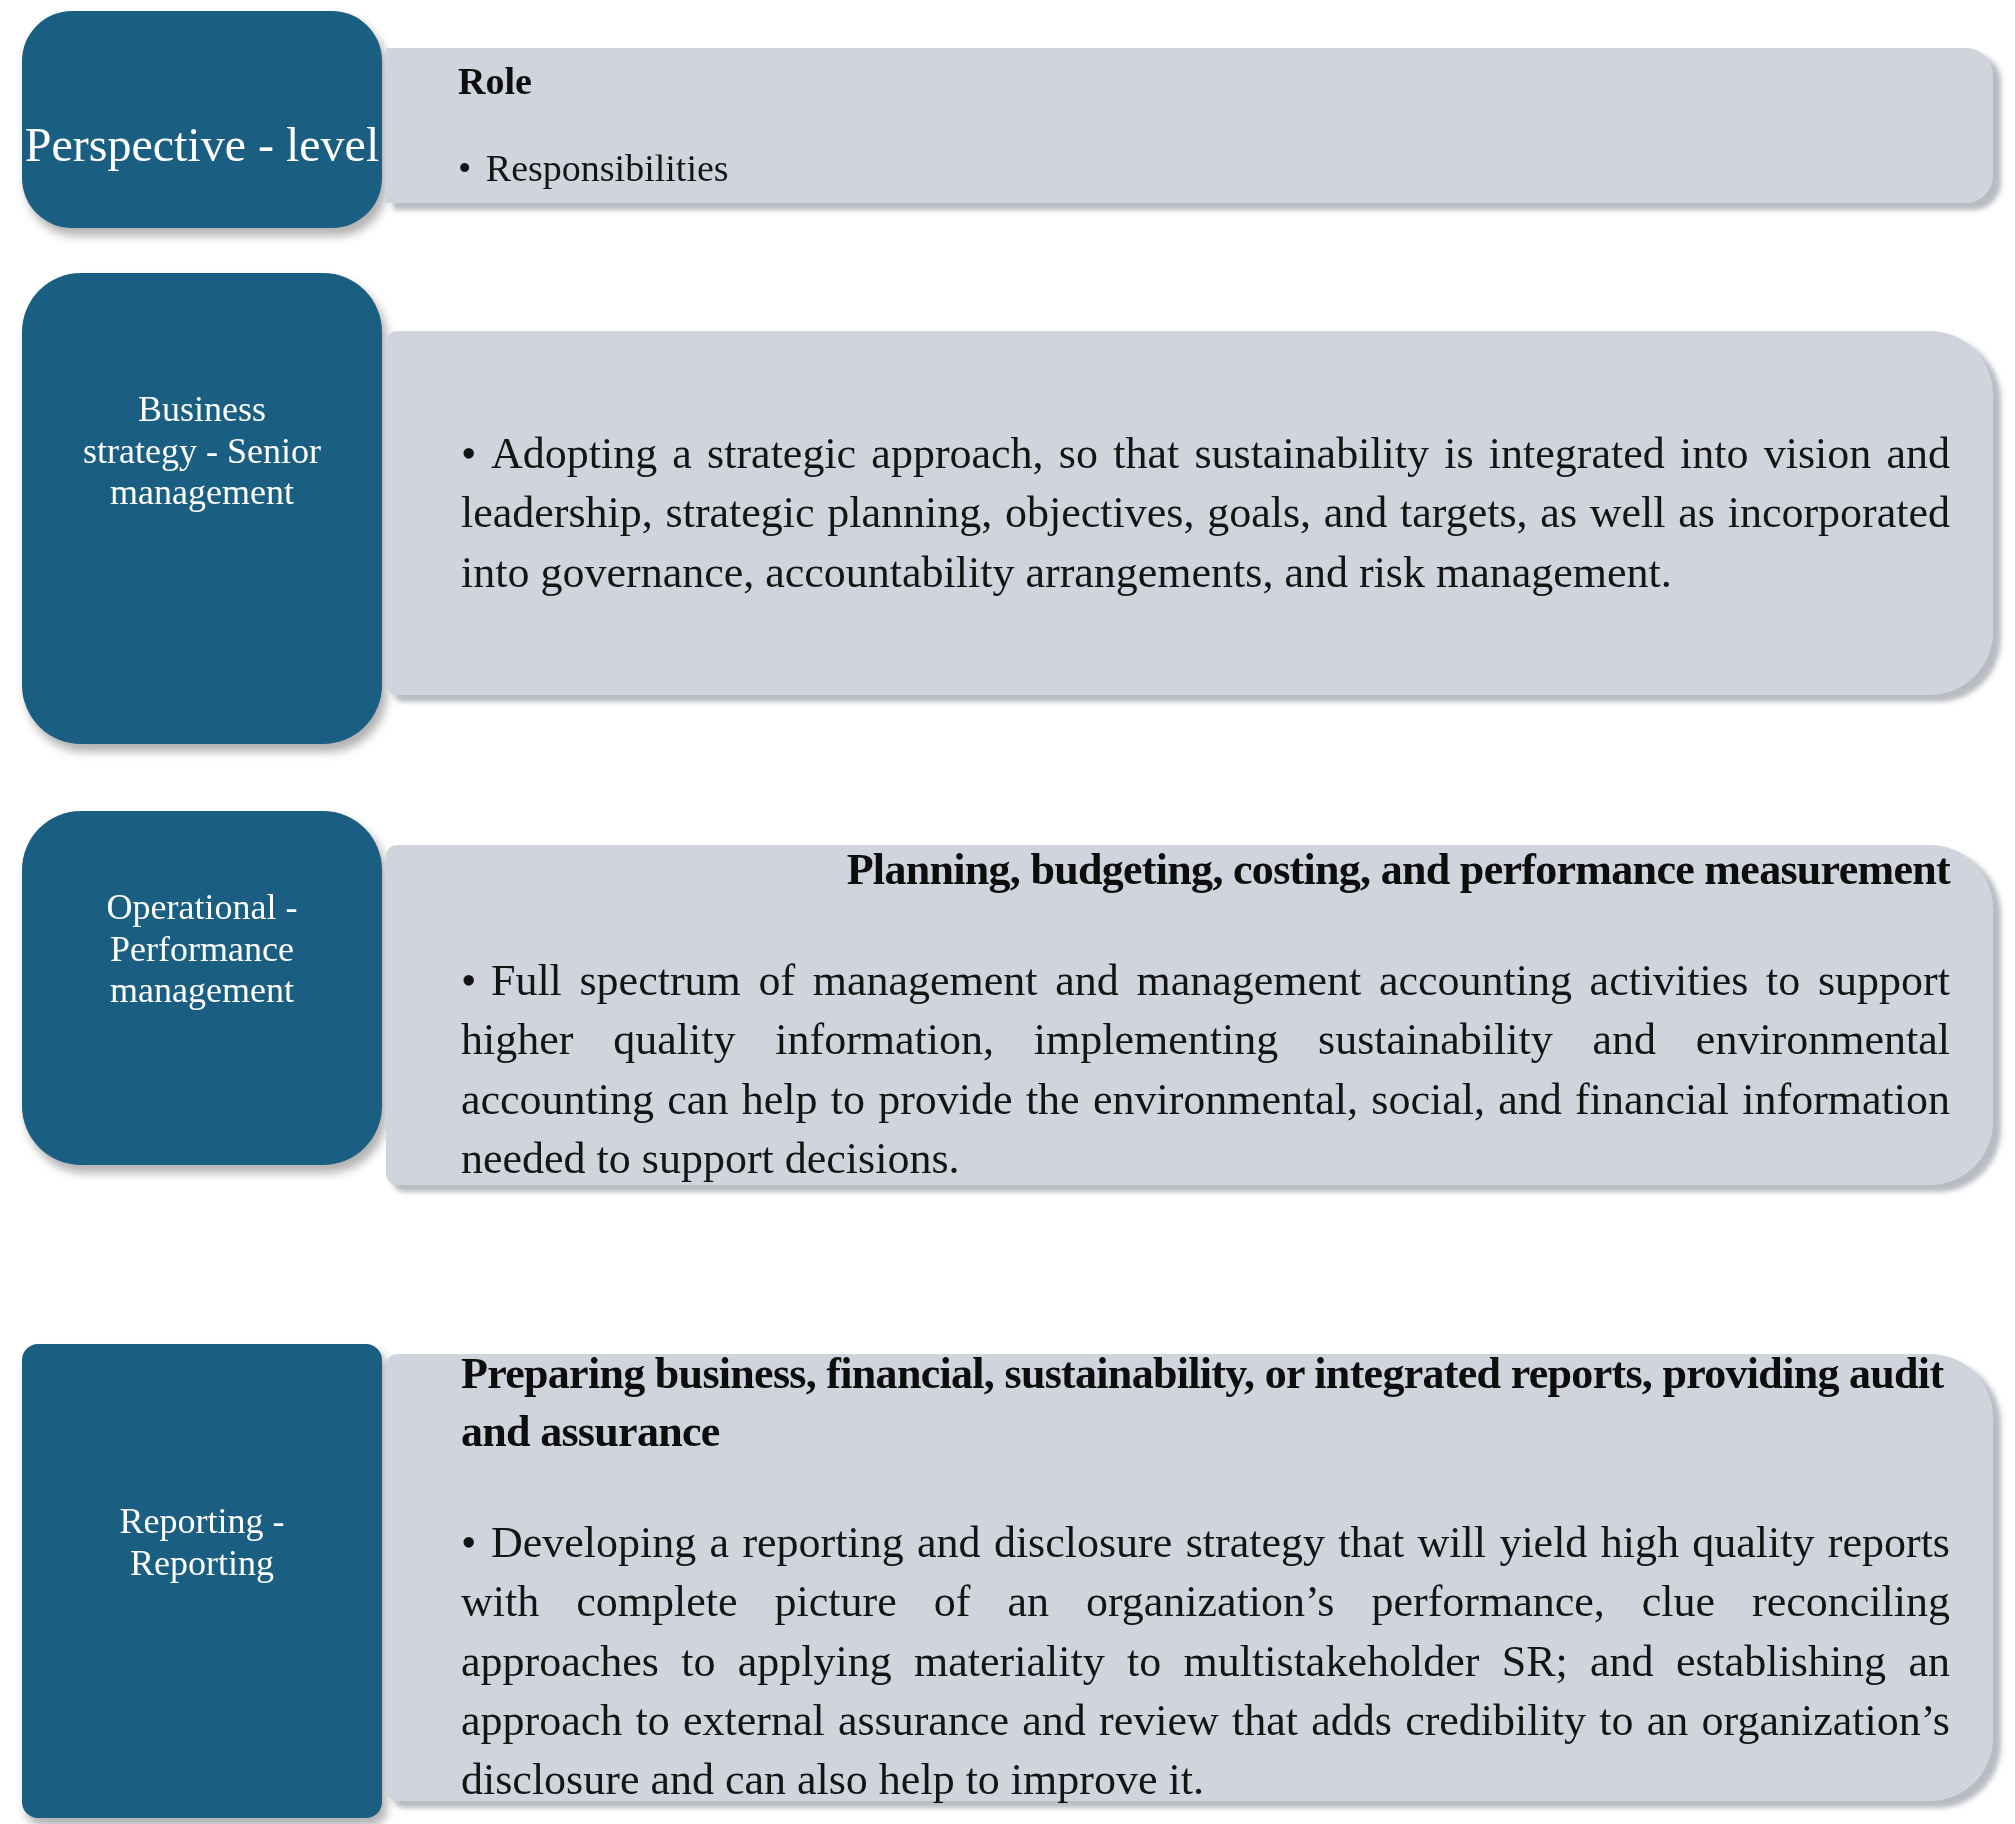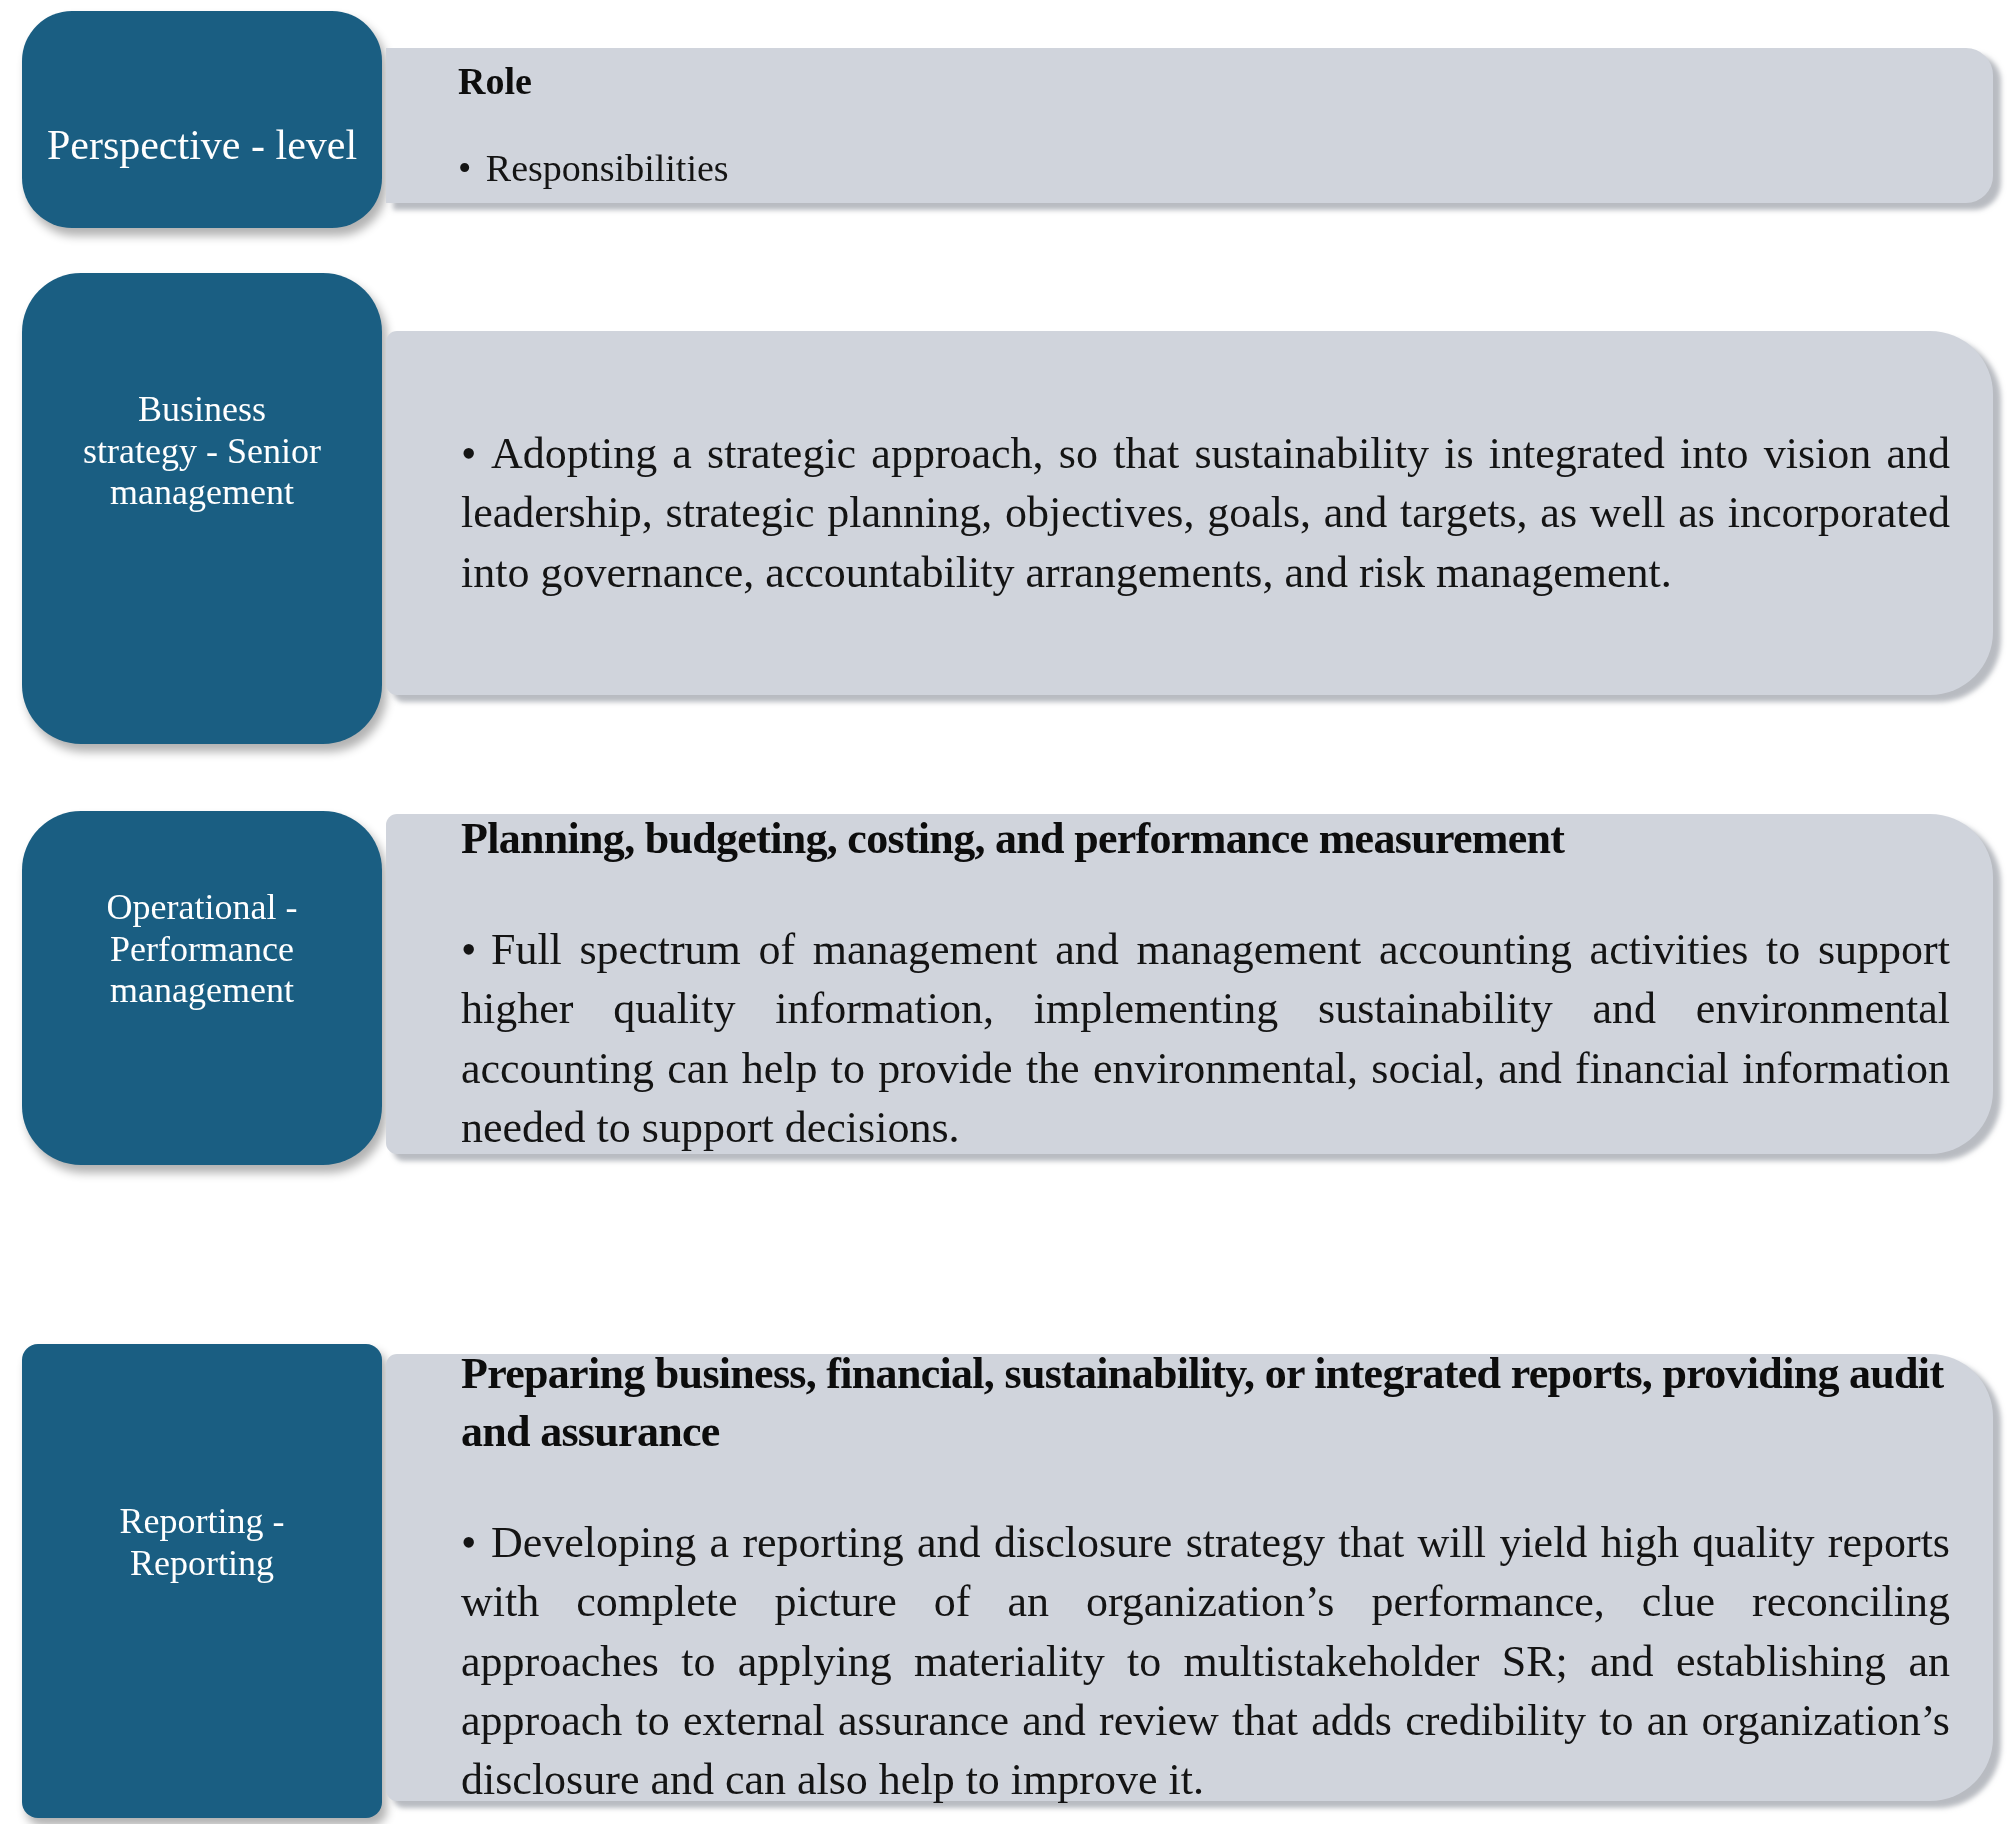--- a/index.html
+++ b/index.html
@@ -60,30 +60,30 @@
     margin: 0;
     font-size: 44px;
     line-height: 1.35;
     text-align: justify;
   }
   .glyph {
     margin-right: 14.5px;
   }
   
   .row1 .label-box { top: 11px;   height: 217px;  border-radius: 50px; padding-top: 51px; }
-  .row1 .label-text { font-size: 42px; }
+  .row1 .label-text { font-size: 48px; }
   .row1 .content-box { top: 48px; height: 155px; border-radius: 0 27px 27px 0; padding-left: 72px; }
   .row1 .title  { font-size: 38px; margin-bottom: 9px; letter-spacing: 0; }
   .row1 .bullet { font-size: 38px; text-align: left; }
   
   .row2 .label-box { top: 273px;  height: 471px; border-radius: 59px; padding-bottom: 114px; }
   .row2 .content-box { top: 331px;  height: 364px; border-radius: 11px 63px 63px 11px; }
   
   .row3 .label-box { top: 811px; height: 354px; border-radius: 59px; padding-bottom: 77px; }
-  .row3 .content-box { top: 814px; height: 340px; border-radius: 11px 63px 63px 11px; }
+  .row3 .content-box { top: 845px; height: 340px; border-radius: 11px 63px 63px 11px; align-items: flex-end; }
   
   .row4 .label-box { top: 1344px; height: 474px; border-radius: 16px; padding-bottom: 77px; }
   .row4 .content-box { top: 1354px; height: 447px; border-radius: 11px 63px 63px 11px; }
 </style>
 </head>
 <body>
 
 <div id="canvas" style="--teal: #1a5e82; --gray: #d0d4dc; --label-text: #ffffff; --title-text: #0d0d0d; --body-text: #141414; --bg: #ffffff;">
 
   <section class="row row1">

